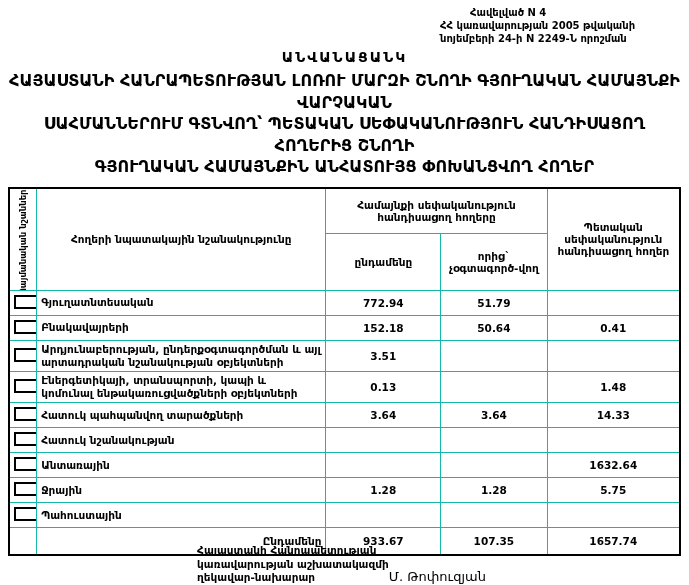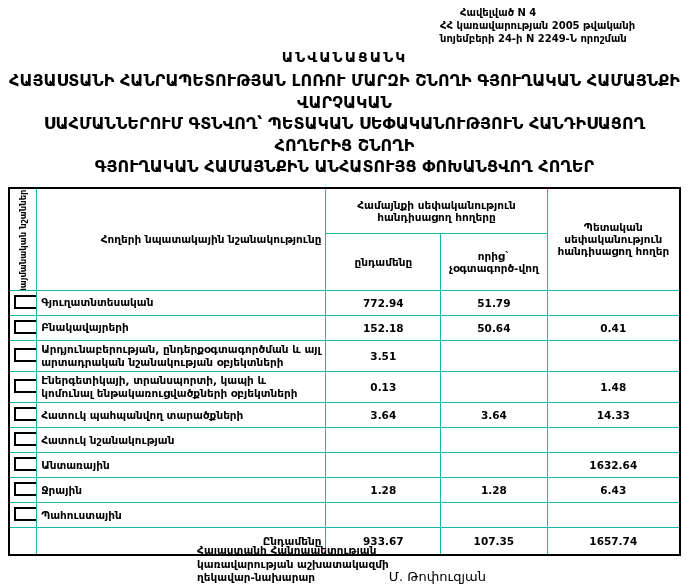--- a/index.html
+++ b/index.html
@@ -5,21 +5,21 @@
   html, body { margin:0; padding:0; background:#e8e8e8; }
   body { font-family:"DejaVu Sans", sans-serif; color:#000; }
   .page {
     width:689px; height:585px; background:#ffffff; margin:0 auto;
     box-sizing:border-box; padding:6px 8px; position:relative; overflow:hidden;
   }
   .annex {
     margin-left:432px; font-size:10px; font-weight:bold; line-height:1.3;
     white-space:nowrap;
   }
-  .annex div:first-child { margin-left:20px; }
+  .annex div:first-child { margin-left:30px; }
   .doc-title {
     text-align:center; font-weight:bold; font-size:14px; letter-spacing:2px;
     margin-top:4px;
   }
   .doc-subtitle {
     text-align:center; font-weight:bold; font-size:16px; line-height:1.35;
     margin-top:5px;
   }
   table.land {
     border-collapse:collapse; table-layout:fixed; width:673px; margin-top:9px;
@@ -85,21 +85,21 @@
         <col class="col-unused">
         <col class="col-state">
     </colgroup>
     <tbody>
         <tr>
       <th rowspan="2">
         <div class="vert-wrap">
               <div class="vert">Պայմանական նշանները</div>
             </div>
       </th>
-      <th rowspan="2" style="text-align:right;margin-top:44px;">Հողերի  նպատակային  նշանակությունը</th>
+      <th rowspan="2" style="text-align:center;margin-top:44px;">Հողերի  նպատակային  նշանակությունը</th>
       <th colspan="2" class="h-group">Համայնքի սեփականություն հանդիսացող հողերը</th>
       <th rowspan="2" class="h-state">Պետական սեփականություն հանդիսացող հողեր</th>
     </tr>
     <tr>
       <th class="h-sub">ընդամենը</th>
       <th class="h-sub">որից` չօգտագործ-վող</th>
     </tr>
 
     <tr>
       <td class="c-sym"><span class="checkbox"></span></td>
@@ -148,21 +148,21 @@
       <td class="c-name">Անտառային</td>
       <td class="c-num"></td>
       <td class="c-num"></td>
       <td class="c-num">1632.64</td>
     </tr>
     <tr>
       <td class="c-sym"><span class="checkbox"></span></td>
       <td class="c-name">Ջրային</td>
       <td class="c-num">1.28</td>
       <td class="c-num">1.28</td>
-      <td class="c-num">6.43</td>
+      <td class="c-num">5.75</td>
     </tr>
     <tr>
       <td class="c-sym"><span class="checkbox"></span></td>
       <td class="c-name">Պահուստային</td>
       <td class="c-num"></td>
       <td class="c-num"></td>
       <td class="c-num"></td>
     </tr>
 
     <tr class="total-row">

